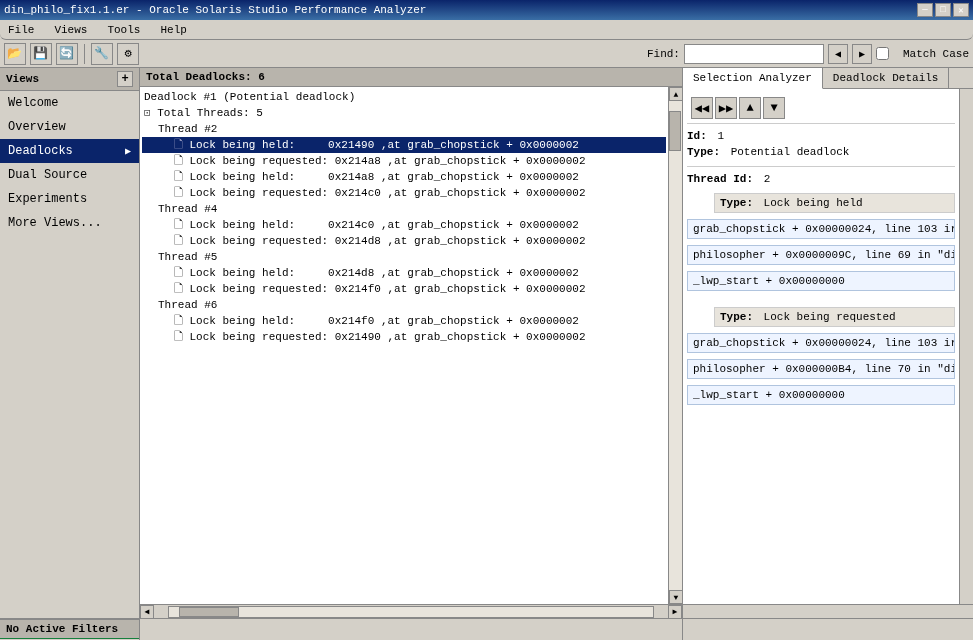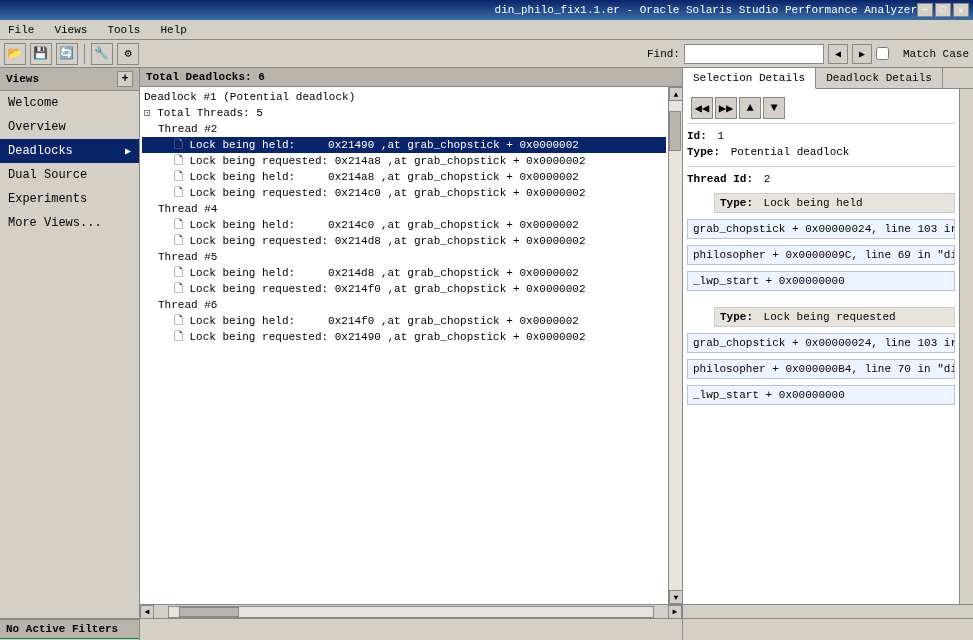--- a/index.html
+++ b/index.html
@@ -15,40 +15,41 @@
     .title-bar {
       background: linear-gradient(to bottom, #0a246a, #3a6ea5);
       color: white;
       height: 20px;
       display: flex;
       align-items: center;
       justify-content: space-between;
       padding: 0 4px;
       font-size: 11px;
     }
-    .title-bar-title { flex: 1; text-align: right; }
+    .title-bar-title { flex: 1; text-align: left; }
     .title-bar-controls { display: flex; gap: 2px; }
     .title-bar-btn {
       width: 16px; height: 14px;
       background: #d4d0c8;
       border: 1px solid #888;
       font-size: 9px;
       display: flex; align-items: center; justify-content: center;
       cursor: pointer;
     }
     
     .menu-bar {
       background: #d4d0c8;
       border-bottom: 1px solid #888;
       height: 20px;
       display: flex;
       align-items: center;
       padding: 0 4px;
       gap: 12px;
       font-size: 11px;
+      border-radius: 6px;
     }
     .menu-item { cursor: pointer; padding: 2px 4px; }
     
     .toolbar {
       background: #d4d0c8;
       border-bottom: 1px solid #888;
       height: 28px;
       display: flex;
       align-items: center;
       padding: 0 4px;
@@ -420,21 +421,21 @@
       <div class="h-scroll-track">
         <div class="h-scroll-thumb"></div>
       </div>
       <div style="width:14px;height:14px;background:#d4d0c8;border:1px solid #888;display:flex;align-items:center;justify-content:center;font-size:8px;cursor:pointer;">▶</div>
     </div>
   </div>
 
   <div class="right-panel">
     <div class="right-tabs">
       <div class="right-tab active">
-        <span>Selection Details</span>
+        <span>Selection Analyzer</span>
       </div>
       <div class="right-tab">
         <span>Deadlock Details</span>
       </div>
     </div>
     <div style="display:flex;flex:1;overflow:hidden;">
       <div class="right-content">
 
         <div class="right-toolbar">
           <div class="right-tb-btn">◀◀</div>

